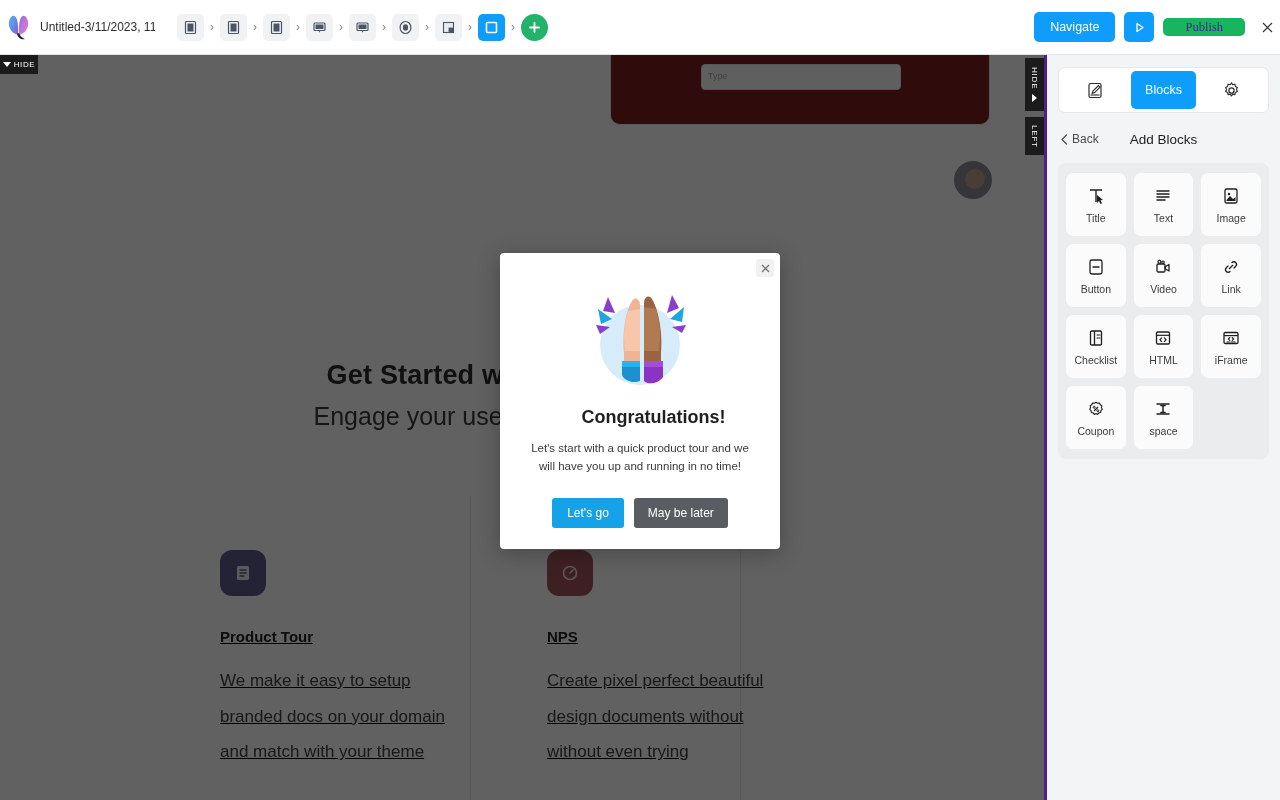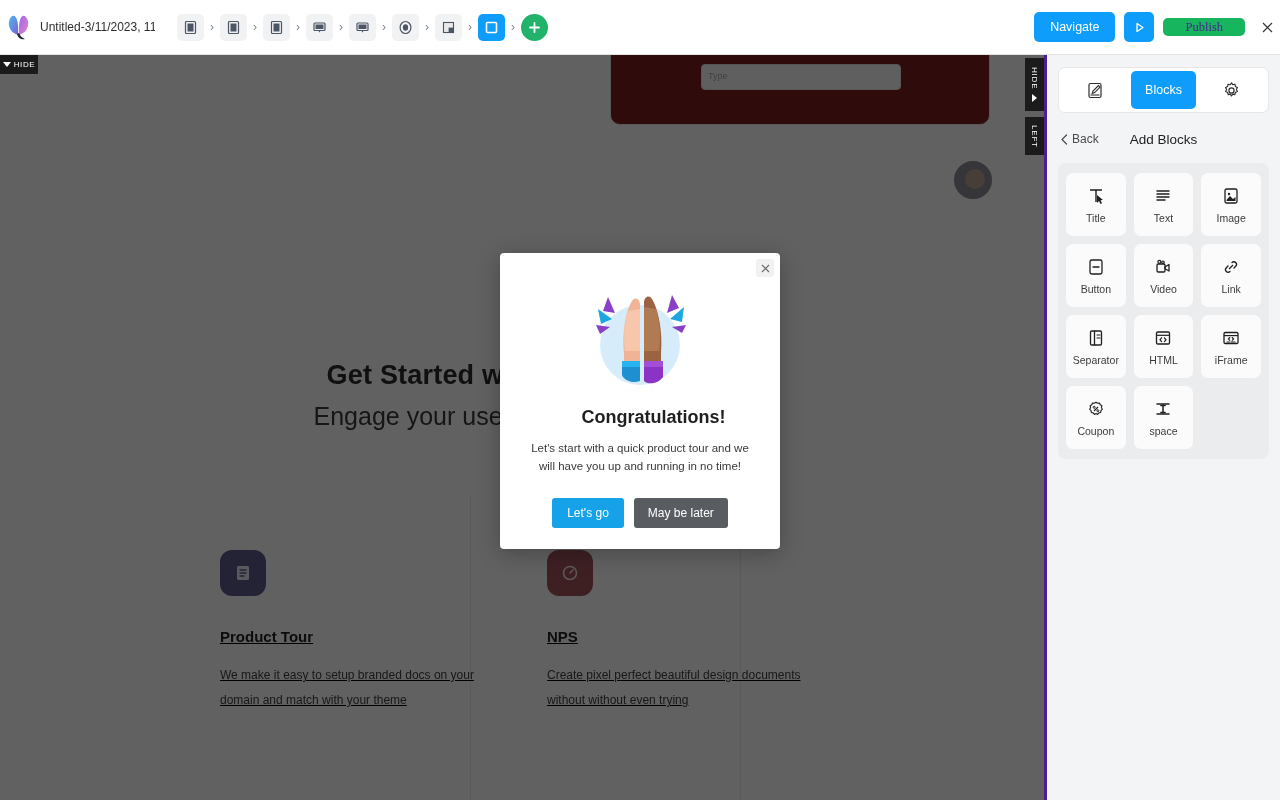--- a/index.html
+++ b/index.html
@@ -153,21 +153,21 @@
     width: 46px; height: 46px; border-radius: 12px;
     display: flex; align-items: center; justify-content: center;
   }
   .ficon.purple { background: #5f5d8f; }
   .ficon.green  { background: #3f7f5a; }
   .ficon.pink   { background: #a3545d; }
   .fcard h3 {
     margin-top: 32px; font-size: 15px; font-weight: 700; color: #222;
   }
   .fcard p {
-    margin-top: 18px; font-size: 12px; color: #3f3f3f;
+    margin-top: 18px; font-size: 17px; color: #3f3f3f;
     line-height: 2.1;
   }
 
   
   .vdiv {
     position: absolute; top: 440px; width: 1px; height: 305px;
     background: rgba(0,0,0,0.07);
   }
 
   
@@ -606,21 +606,21 @@
       </svg>
       <span class="block-label">Link</span>
     </div>
 
     <div class="block">
       <svg width="20" height="20" viewBox="0 0 20 20">
         <rect x="4.5" y="3" width="11" height="14" rx="1.3" fill="none" stroke="#1f1f1f" stroke-width="1.3"></rect>
         <path d="M8.5 3 V17" stroke="#1f1f1f" stroke-width="1.3"></path>
         <path d="M11 7h3M11 10h3" stroke="#1f1f1f" stroke-width="1.1" stroke-linecap="round"></path>
       </svg>
-      <span class="block-label">Separator</span>
+      <span class="block-label">Checklist</span>
     </div>
 
     <div class="block">
       <svg width="20" height="20" viewBox="0 0 20 20">
         <rect x="3.5" y="4" width="13" height="12" rx="1.3" fill="none" stroke="#1f1f1f" stroke-width="1.3"></rect>
         <path d="M3.5 7.3 H16.5" stroke="#1f1f1f" stroke-width="1.2"></path>
         <path d="M8.6 9.8 L7 11.8 L8.6 13.6 M11.4 9.8 L13 11.8 L11.4 13.6" fill="none" stroke="#1f1f1f" stroke-width="1.2" stroke-linecap="round"></path>
       </svg>
       <span class="block-label">HTML</span>
     </div>

